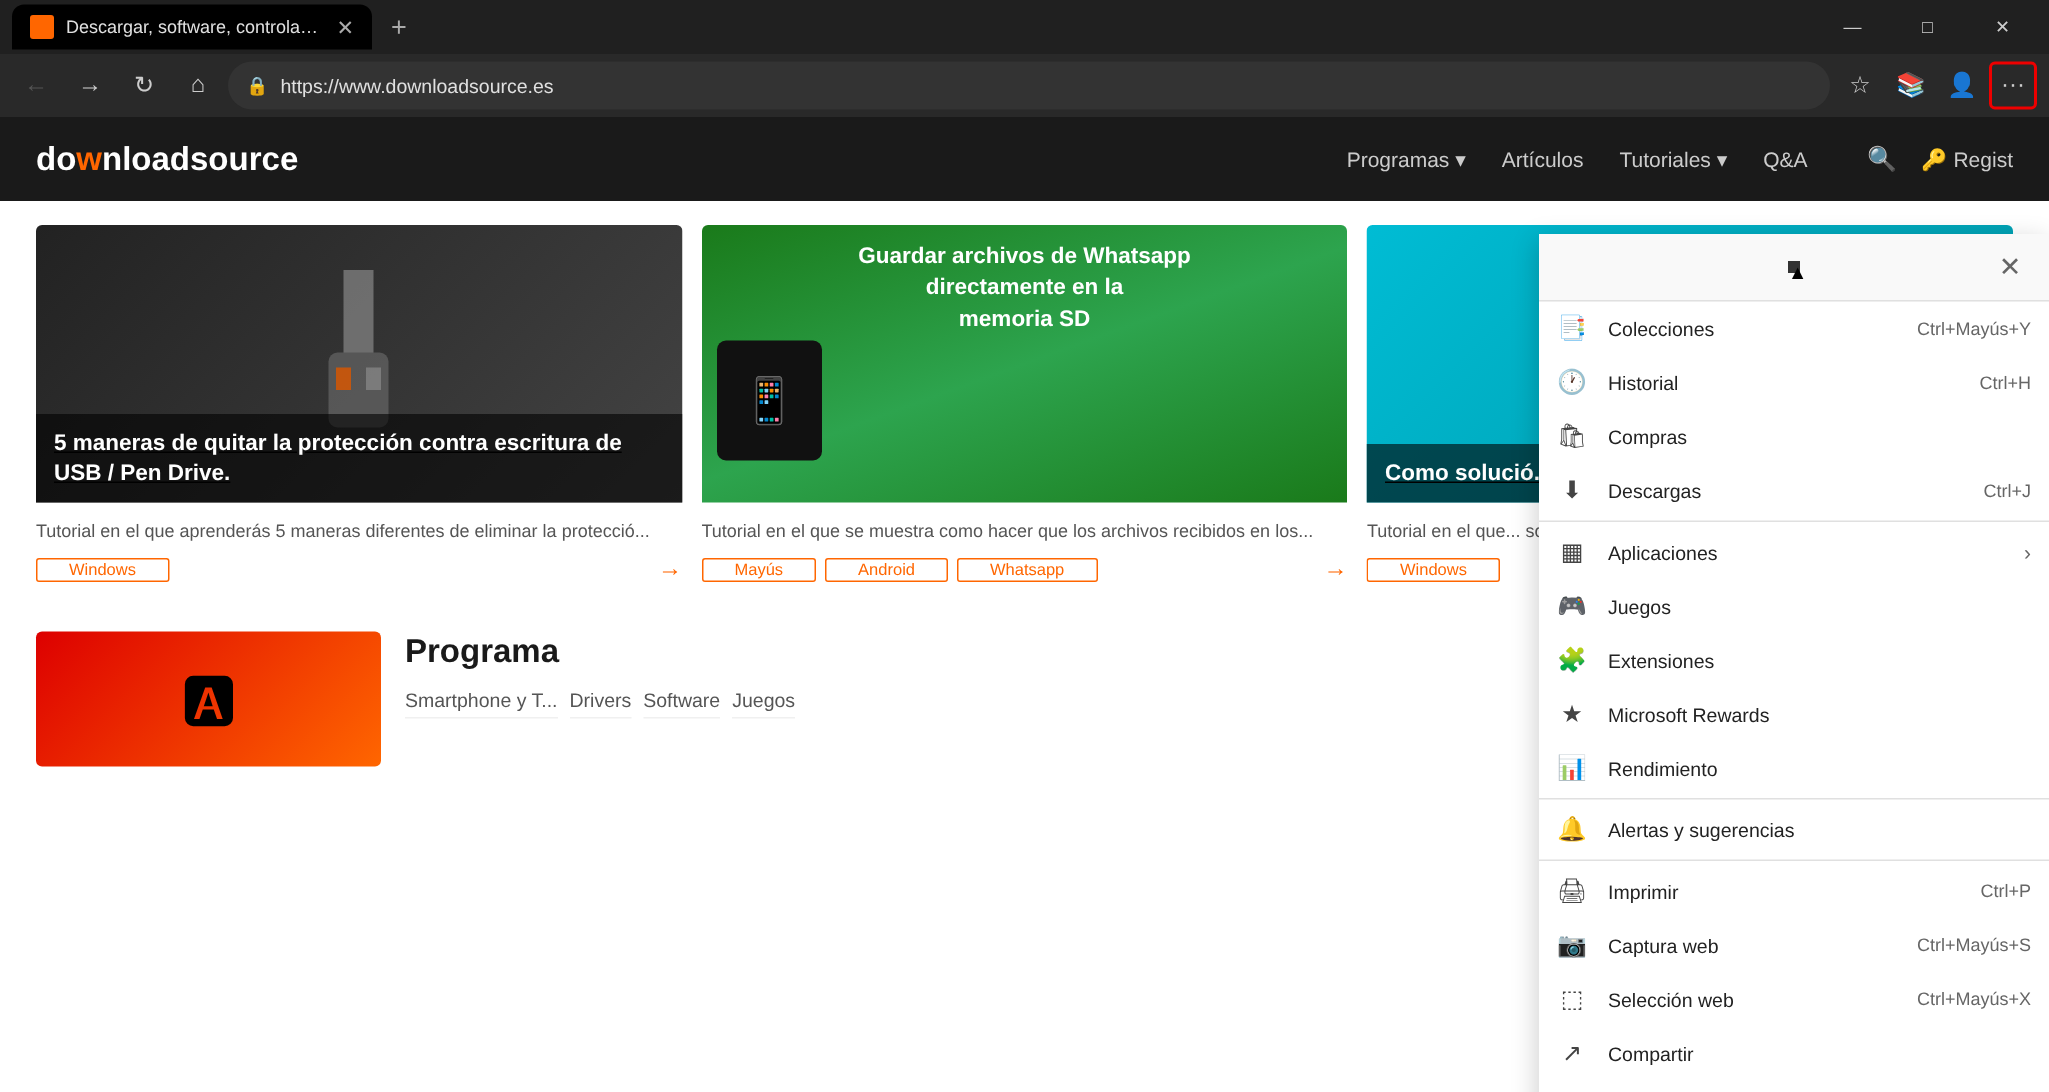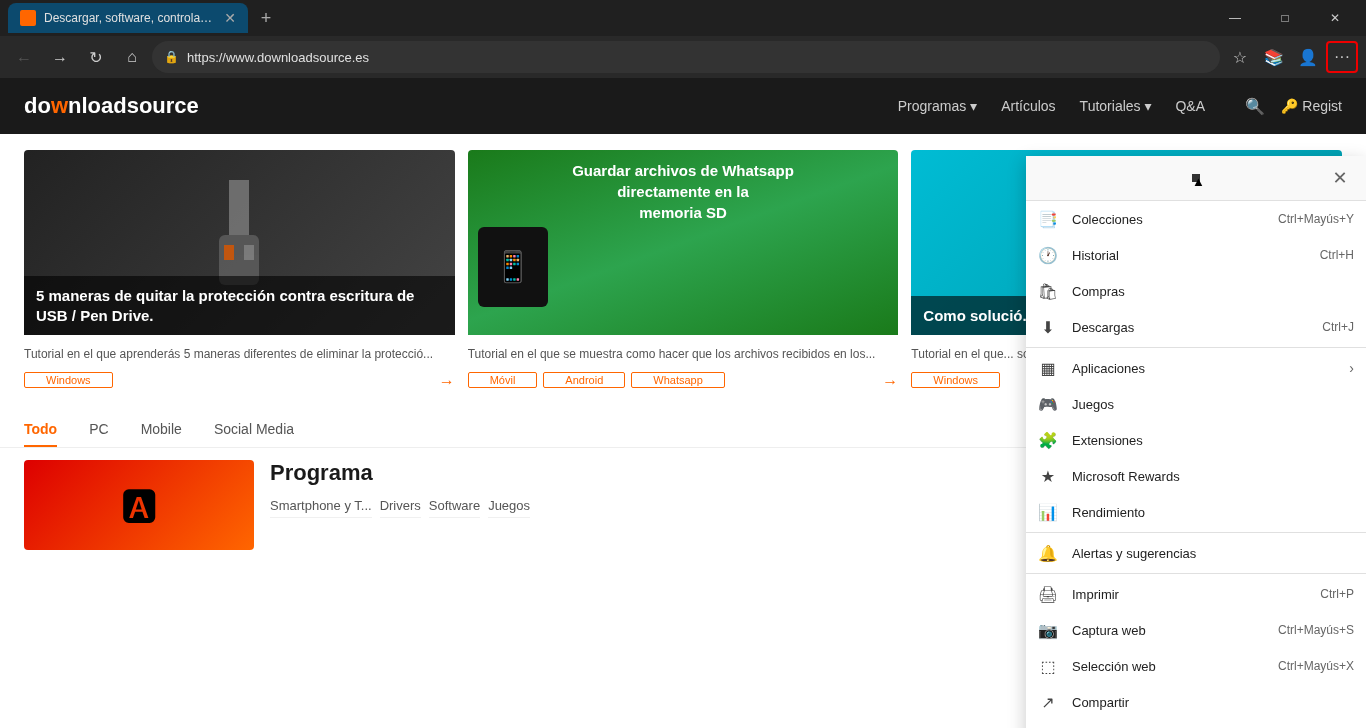--- a/index.html
+++ b/index.html
@@ -1,21 +1,21 @@
 <!DOCTYPE html>
 <html><head>
   <meta charset="utf-8">
   <style>
     * { margin: 0; padding: 0; box-sizing: border-box; }
     body { font-family: 'Segoe UI', Arial, sans-serif; width: 1366px; height: 728px; overflow: hidden; background: #f3f3f3; }
 
     
     .browser-chrome { background: #202020; width: 100%; }
     .tab-bar { display: flex; align-items: center; height: 36px; padding: 0 8px; gap: 4px; background: #202020; }
-    .tab { display: flex; align-items: center; background: #0c4a6e; border-radius: 8px 8px 0 0; height: 30px; padding: 0 12px; gap: 8px; min-width: 200px; max-width: 240px; }
+    .tab { display: flex; align-items: center; background: #000000; border-radius: 8px 8px 0 0; height: 30px; padding: 0 12px; gap: 8px; min-width: 200px; max-width: 240px; }
     .tab-favicon { width: 16px; height: 16px; background: #ff6600; border-radius: 2px; flex-shrink: 0; }
     .tab-title { font-size: 12px; color: #e0e0e0; white-space: nowrap; overflow: hidden; text-overflow: ellipsis; flex: 1; }
     .tab-close { color: #aaa; font-size: 14px; cursor: pointer; flex-shrink: 0; }
     .new-tab-btn { color: #aaa; font-size: 18px; width: 28px; height: 28px; display: flex; align-items: center; justify-content: center; cursor: pointer; }
     .tab-spacer { flex: 1; }
     .window-controls { display: flex; gap: 4px; }
     .win-btn { width: 46px; height: 36px; display: flex; align-items: center; justify-content: center; color: #ccc; font-size: 12px; cursor: pointer; }
 
     .nav-bar { display: flex; align-items: center; height: 42px; background: #292929; padding: 4px 8px; gap: 4px; }
     .nav-btn { width: 32px; height: 32px; display: flex; align-items: center; justify-content: center; color: #ccc; border-radius: 4px; cursor: pointer; font-size: 16px; }
@@ -36,21 +36,21 @@
     .site-nav-actions { display: flex; gap: 16px; align-items: center; }
     .search-icon-btn { color: #ccc; font-size: 16px; cursor: pointer; }
     .register-btn { color: #ccc; font-size: 14px; cursor: pointer; display: flex; align-items: center; gap: 6px; }
 
     
     .cards-section { display: flex; gap: 0; padding: 16px 24px; background: #fff; }
     .card { flex: 1; margin-right: 13px; border-radius: 4px; overflow: hidden; }
     .card:last-child { margin-right: 0; }
     .card-img { width: 100%; height: 180px; object-fit: cover; position: relative; display: flex; align-items: flex-end; }
     .card-img-usb { background: linear-gradient(135deg, #222 0%, #333 50%, #444 100%); }
-    .card-overlay { position: absolute; bottom: 0; left: 0; right: 0; background: rgba(0,0,0,0.6); padding: 10px 12px; }
+    .card-overlay { position: absolute; bottom: 0; left: 0; right: 0; background: rgba(0,0,0,0.6); padding: 10px 12px; text-decoration: underline; }
     .card-overlay-title { color: #fff; font-size: 15px; font-weight: bold; line-height: 1.3; }
     .card-body { padding: 10px 0 4px 0; }
     .card-text { font-size: 12px; color: #555; line-height: 1.5; }
     .card-tags { display: flex; gap: 6px; align-items: center; margin-top: 8px; }
     .tag { border: 1px solid #f60; color: #f60; font-size: 11px; padding: 1px 21px; border-radius: 2px; }
     .card-arrow { margin-left: auto; color: #f60; font-size: 16px; }
 
     
     .tabs-section { display: flex; gap: 32px; padding: 12px 24px 0; border-bottom: 1px solid #eee; }
     .tab-item { font-size: 14px; color: #555; padding-bottom: 8px; cursor: pointer; }
@@ -165,21 +165,21 @@
           <div style="position:absolute; top:10px; left:10px; right:10px; text-align:center;">
             <div style="font-size:15px; font-weight:bold; color:#fff; line-height:1.4;">Guardar archivos de Whatsapp<br>directamente en la<br>memoria SD</div>
           </div>
           <div style="position:absolute; left:10px; top:50%; transform:translateY(-20%); width:70px; height:80px; background:#111; border-radius:6px; display:flex; align-items:center; justify-content:center;">
             <span style="font-size:30px;">📱</span>
           </div>
         </div>
         <div class="card-body">
           <div class="card-text">Tutorial en el que se muestra como hacer que los archivos recibidos en los...</div>
           <div class="card-tags">
-            <span class="tag">Móvil</span>
+            <span class="tag">Mayús</span>
             <span class="tag">Android</span>
             <span class="tag">Whatsapp</span>
             <span class="card-arrow">→</span>
           </div>
         </div>
       </div>
 
       <div class="card">
         <div class="card-img card-relative" style="height:185px; background: linear-gradient(135deg, #00bcd4 0%, #0097a7 100%); display:flex; align-items:center; justify-content:center;">
           <div style="position:absolute; top:20px; left:50%; transform:translateX(-50%); text-align:center;">
@@ -193,26 +193,20 @@
         <div class="card-body">
           <div class="card-text">Tutorial en el que... solucionar los pr...</div>
           <div class="card-tags">
             <span class="tag">Windows</span>
             <span class="card-arrow">→</span>
           </div>
         </div>
       </div>
     </div>
 
-    <div class="tabs-section">
-      <span class="tab-item active">Todo</span>
-      <span class="tab-item">PC</span>
-      <span class="tab-item">Mobile</span>
-      <span class="tab-item">Social Media</span>
-    </div>
 
     <div class="programs-row">
       <div class="program-card">
         <div style="font-size:40px;">🅰</div>
       </div>
       <div class="programs-sidebar">
         <div class="programs-sidebar-title">Programa</div>
         <div class="programs-list">
           <div class="programs-list-item">Smartphone y T...</div>
           <div class="programs-list-item">Drivers</div>

